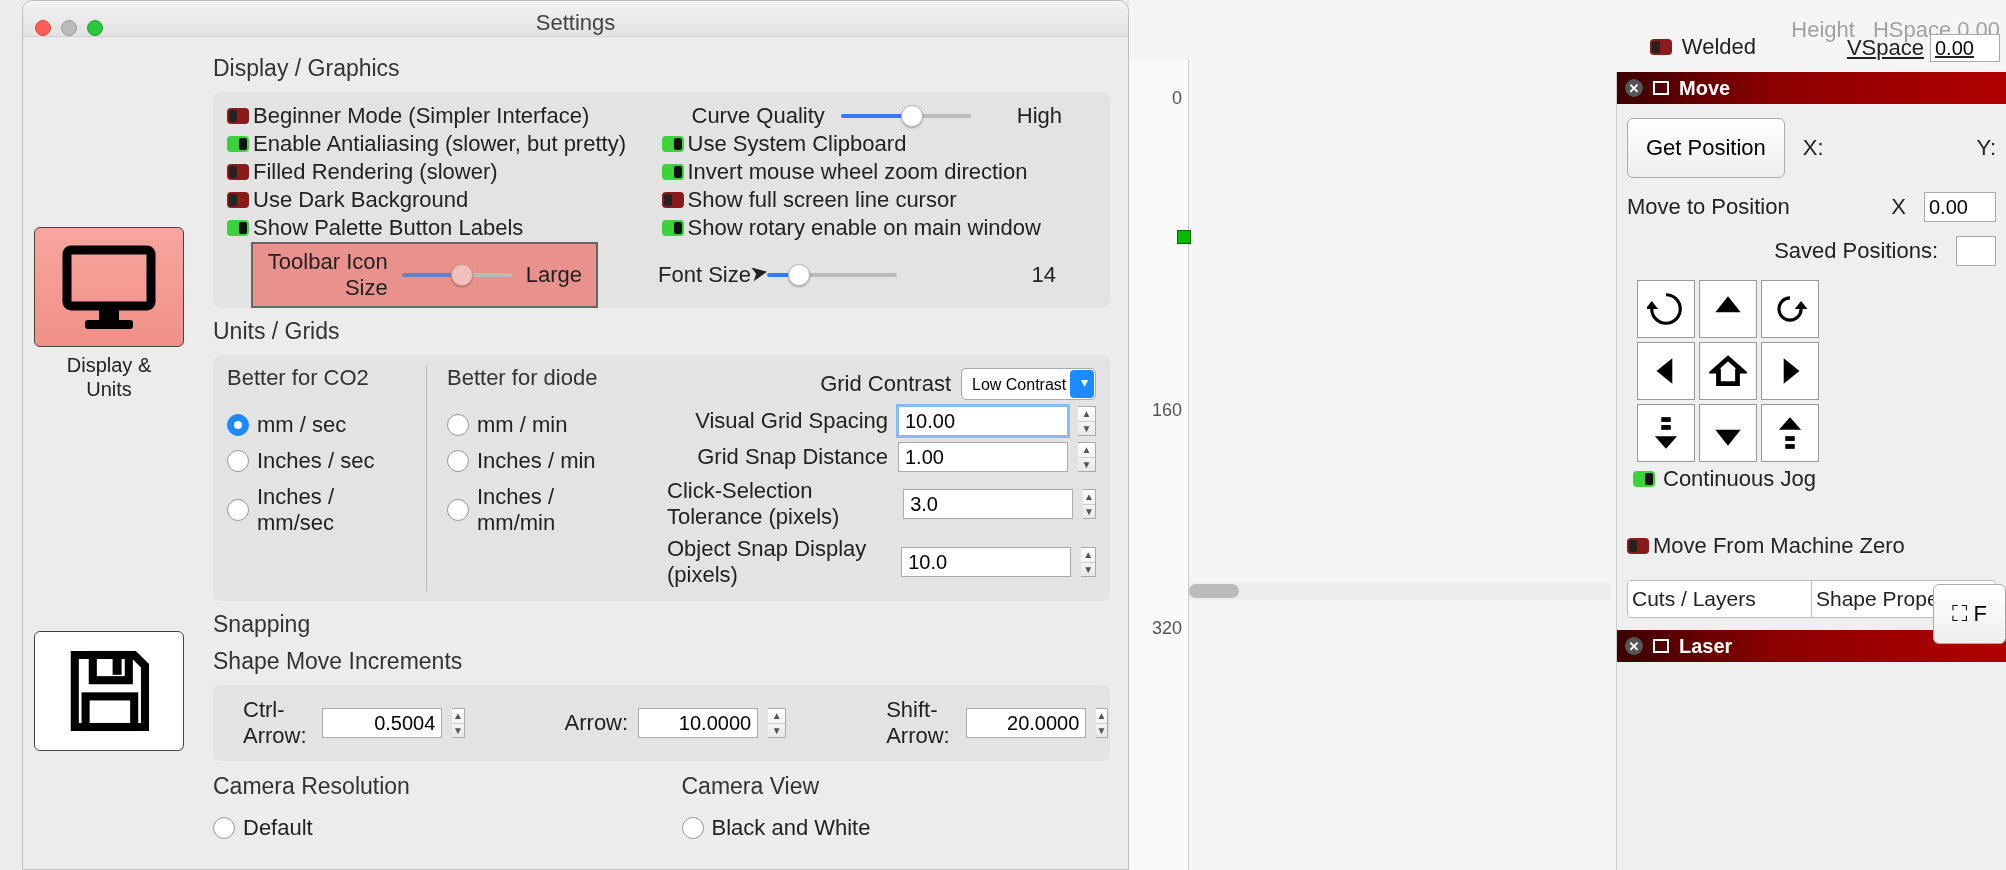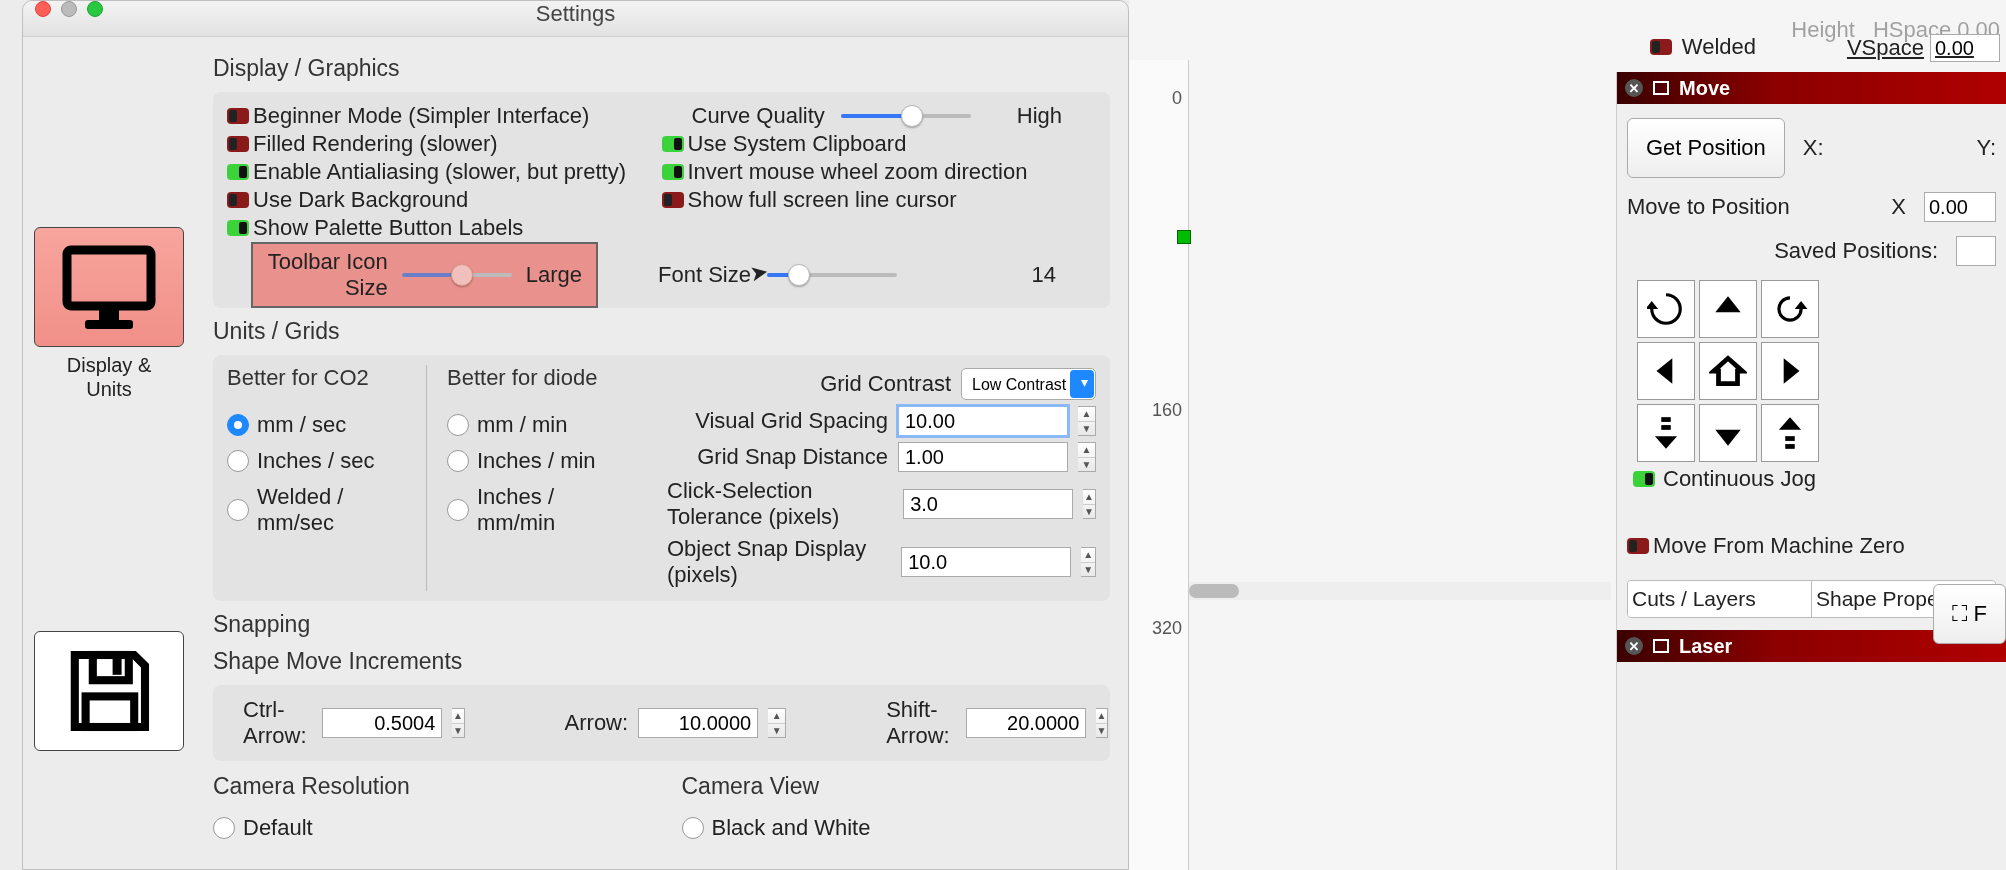--- a/index.html
+++ b/index.html
@@ -1,20 +1,20 @@
 <!DOCTYPE html>
 <html><head>
 <meta charset="utf-8">
 <style>
   * { box-sizing: border-box; margin: 0; padding: 0; font-family: -apple-system, "Helvetica Neue", Arial, sans-serif; }
   body { background: #ececec; width: 2006px; height: 870px; overflow: hidden; position: relative; font-size: 22px; color: #222;}
   
   
   .settings-window { position: absolute; top: 0; left: 22px; width: 1107px; height: 870px; background:#ececec; border:1px solid #bfbfbf; border-top-left-radius:10px; border-top-right-radius:10px; }
-  .titlebar { height:36px; display:flex; align-items:flex-start; border-bottom:1px solid #d0d0d0; position:relative; background:linear-gradient(#f3f3f3,#e2e2e2); border-top-left-radius:10px; border-top-right-radius:10px;}
+  .titlebar { height:36px; display:flex; align-items:flex-end; border-bottom:1px solid #d0d0d0; position:relative; background:linear-gradient(#f3f3f3,#e2e2e2); border-top-left-radius:10px; border-top-right-radius:10px;}
   .traffic { display:flex; gap:10px; margin-left:12px;}
   .tl { width:16px; height:16px; border-radius:50%; }
   .tl.red{background:#ff5f57;border:1px solid #e04343;}
   .tl.yel{background:#bbb;border:1px solid #999;}
   .tl.grn{background:#28c840;border:1px solid #1da232;}
   .titlebar .title{ position:absolute; left:0; right:0; text-align:center; font-size:22px; color:#444;}
   
   .window-body { display:flex; height:calc(100% - 36px);}
   .sidebar { width:172px; padding-top:190px; display:flex; flex-direction:column; align-items:center; gap:230px;}
   .sidebar-tile { width:150px; text-align:center; }
@@ -150,26 +150,26 @@
       <div class="section-head">Display / Graphics</div>
 
       <div class="panel" style="padding-bottom:0;">
         <div class="two-col">
           <div>
             <div class="opt">
                 <span class="tog"></span>
                 <span>Beginner Mode (Simpler Interface)</span>
               </div>
             <div class="opt">
+                <span class="tog on"></span>
+                <span>Enable Antialiasing (slower, but pretty)</span>
+              </div>
+            <div class="opt">
                 <span class="tog"></span>
                 <span>Filled Rendering (slower)</span>
-              </div>
-            <div class="opt">
-                <span class="tog on"></span>
-                <span>Enable Antialiasing (slower, but pretty)</span>
               </div>
             <div class="opt">
                 <span class="tog"></span>
                 <span>Use Dark Background</span>
               </div>
             <div class="opt">
                 <span class="tog on"></span>
                 <span>Show Palette Button Labels</span>
               </div>
           </div>
@@ -187,20 +187,24 @@
                 <span>Use System Clipboard</span>
               </div>
             <div class="opt">
                 <span class="tog on"></span>
                 <span>Invert mouse wheel zoom direction</span>
               </div>
             <div class="opt">
                 <span class="tog"></span>
                 <span>Show full screen line cursor</span>
               </div>
+            <div class="opt">
+                <span class="tog on"></span>
+                <span>Show rotary enable on main window</span>
+              </div>
           </div>
         </div>
         <div class="row" style="gap:0;align-items:stretch;">
           <div class="hl-row">
             <span>Toolbar Icon Size</span>
             <span class="slider pink" style="flex:0 0 110px">
                 <span class="fill" style="width:55%;background:#6a7fc9"></span>
                 <span class="knob" style="left:55%"></span>
               </span>
             <span style="margin-left:auto">Large</span>
@@ -224,21 +228,21 @@
             <div class="radio">
                 <span class="rdot sel"></span>
                 <span>mm / sec</span>
               </div>
             <div class="radio">
                 <span class="rdot"></span>
                 <span>Inches / sec</span>
               </div>
             <div class="radio">
                 <span class="rdot"></span>
-                <span>Welded / mm/sec</span>
+                <span>Inches / mm/sec</span>
               </div>
           </div>
           <div class="unit-col" style="flex:0 0 200px;">
             <div class="unit-head">Better for diode</div>
             <div class="radio">
                 <span class="rdot"></span>
                 <span>mm / min</span>
               </div>
             <div class="radio">
                 <span class="rdot"></span>

